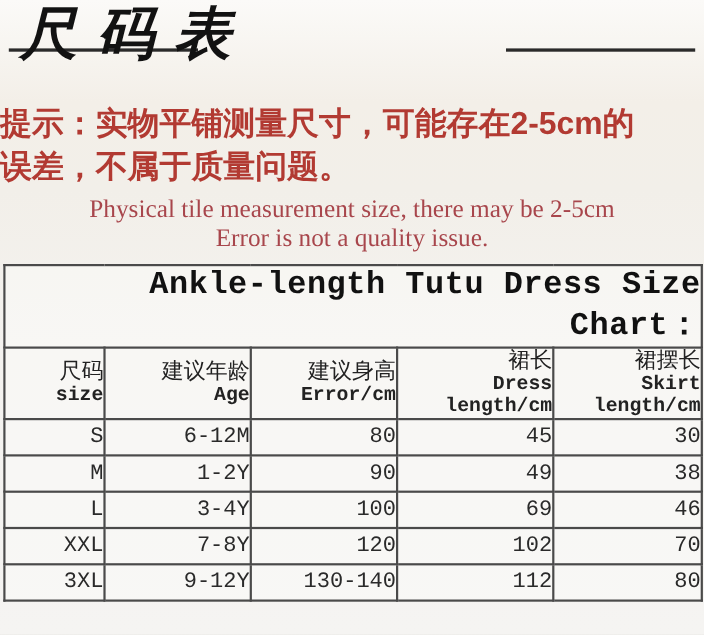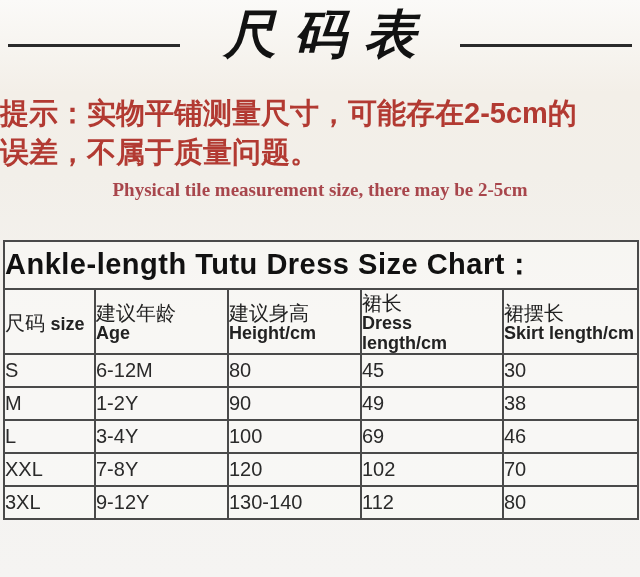--- a/index.html
+++ b/index.html
@@ -10,22 +10,21 @@
     margin:0 auto;
     overflow:hidden;
     background:linear-gradient(180deg,#fbfaf8 0%,#f3efe8 16%,#f2efe9 30%,#f4f2ef 55%,#f5f4f2 100%);
     font-family:"Liberation Sans","DejaVu Sans",sans-serif;
     color:#1c1c1c;
   }
 
   
   .cal-title {
     position:absolute; top:2px; left:0; width:100%;
-    text-align:center;
-    font-family:Liberation Serif, serif;
+    font-family:Liberation Mono, monospace;
     font-weight:700; font-style:italic;
     font-size:52px; line-height:66px;
     letter-spacing:18px; text-indent:18px;
     color:#121212;
   }
   .hline { position:absolute; top:44px; height:0; border-top:3px solid #2a2a2a; width:172px; }
   .hline.left  { left:8px; }
   .hline.right { right:8px; }
   .subtitle {
     position:absolute; top:56px; left:0; width:100%;
@@ -38,32 +37,32 @@
   .notice-cn {
     position:absolute; top:94px; left:0; width:100%;
     text-align:left;
     color:#b23a32; font-weight:700;
     font-size:29px; line-height:39px;
   }
   .notice-en {
     position:absolute; top:176px; left:0; width:100%;
     text-align:center;
     font-family:"Liberation Serif","DejaVu Serif",serif;
-    color:#a8464c; font-weight:700;
-    font-size:19px; line-height:27px;
+    color:#a8464c; font-weight:400;
+    font-size:23px; line-height:27px;
   }
 
   
   table.size-table {
     position:absolute; left:3px; top:240px;
     width:634px;
     border-collapse:collapse; table-layout:fixed;
     background:rgba(252,252,251,0.45);
   }
-  table.size-table td { border:2px solid #4a4a4a; text-align:left; vertical-align:middle; }
+  table.size-table td { border:2px solid #4a4a4a; text-align:right; vertical-align:middle;font-family:Liberation Mono, monospace; }
   td.title-cell {
     height:48px;
     font-size:29px; font-weight:700; color:#111;
     letter-spacing:0.5px;
   }
   td.head-cell {
     height:44px; vertical-align:top;
     padding-top:3px;
     line-height:20px;
   }
@@ -82,20 +81,21 @@
   <div class="cal-title">尺码表</div>
   <div class="hline right"></div>
 
   <div class="notice-cn">
     <div>提示：实物平铺测量尺寸，可能存在2-5cm的</div>
     <div>误差，不属于质量问题。</div>
   </div>
 
   <div class="notice-en">
     <div>Physical tile measurement size, there may be 2-5cm</div>
+    <div>Error is not a quality issue.</div>
   </div>
 
   <table class="size-table">
     <colgroup>
       <col style="width:91px">
       <col style="width:133px">
       <col style="width:133px">
       <col style="width:142px">
       <col style="width:135px">
     </colgroup>
@@ -106,21 +106,21 @@
       <tr>
           <td class="head-cell">
             <div class="head-inline">尺码 <b>size</b></div>
           </td>
           <td class="head-cell">
             <div class="head-cn">建议年龄</div>
             <div class="head-en">Age</div>
           </td>
           <td class="head-cell">
             <div class="head-cn">建议身高</div>
-            <div class="head-en">Height/cm</div>
+            <div class="head-en">Error/cm</div>
           </td>
           <td class="head-cell">
             <div class="head-cn">裙长</div>
             <div class="head-en">Dress length/cm</div>
           </td>
           <td class="head-cell">
             <div class="head-cn">裙摆长</div>
             <div class="head-en">Skirt length/cm</div>
           </td>
         </tr>

